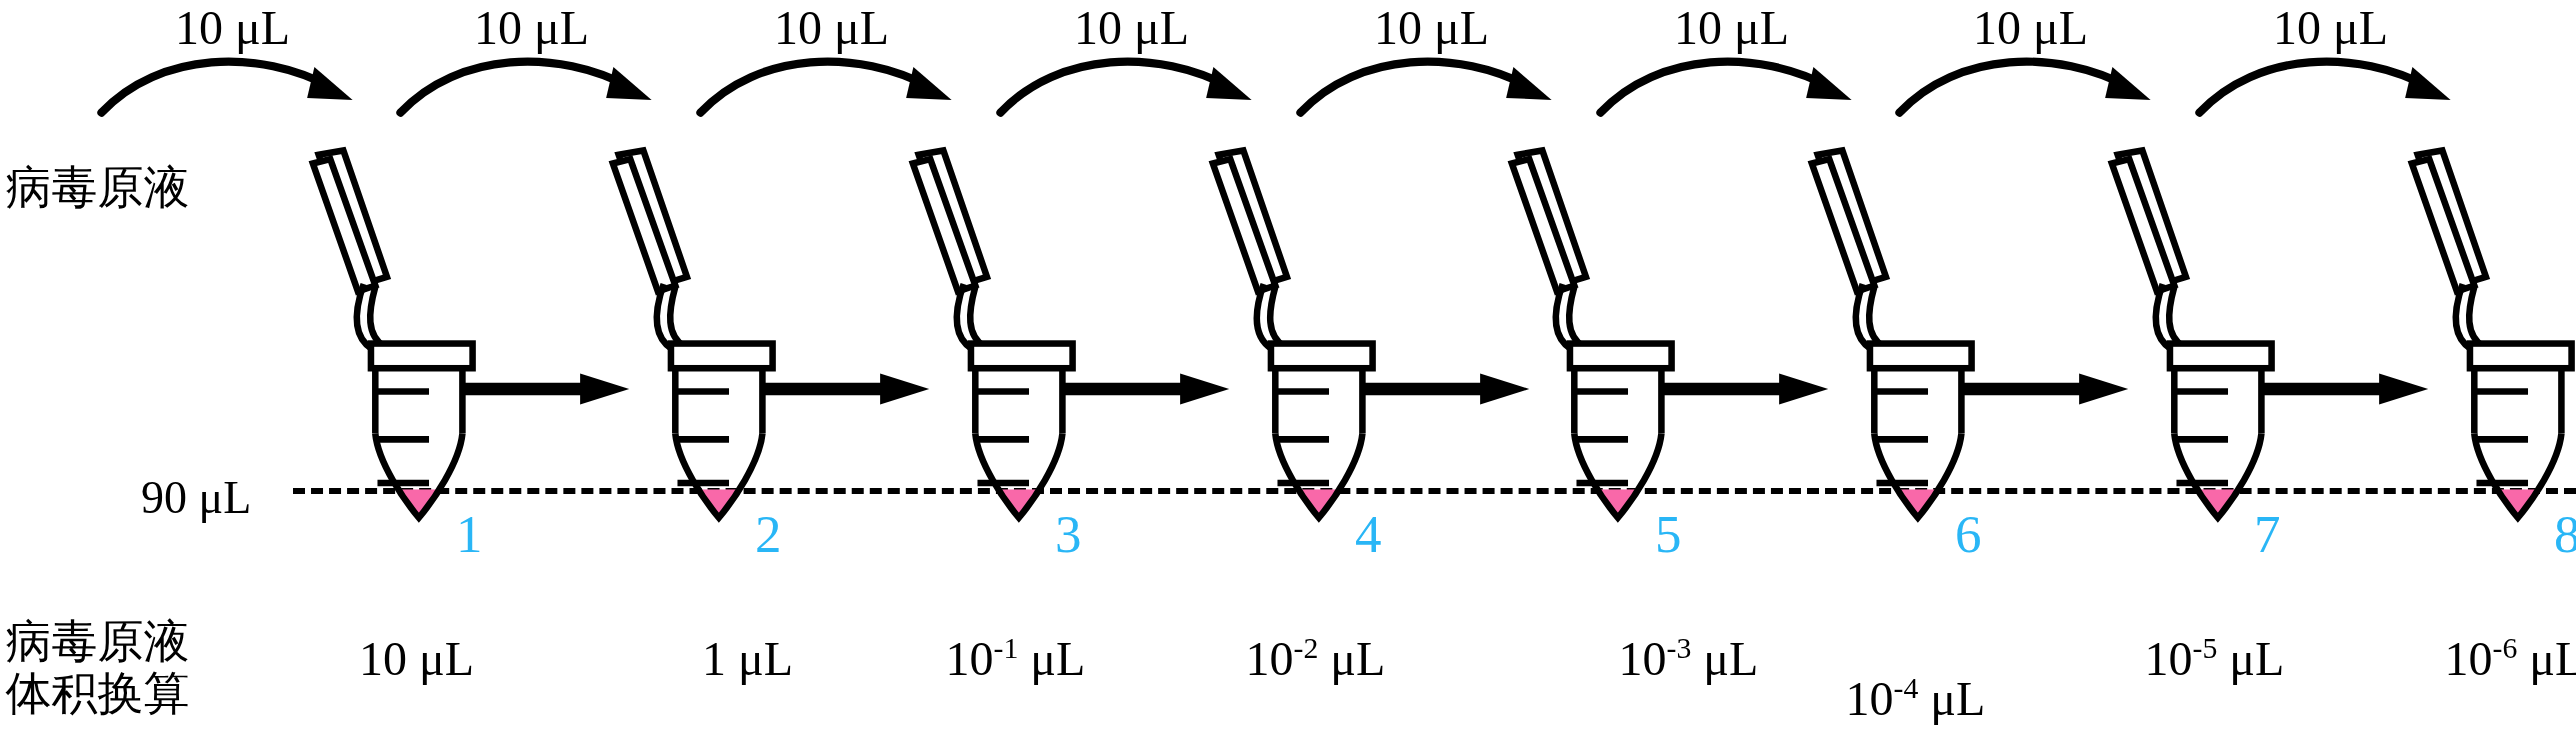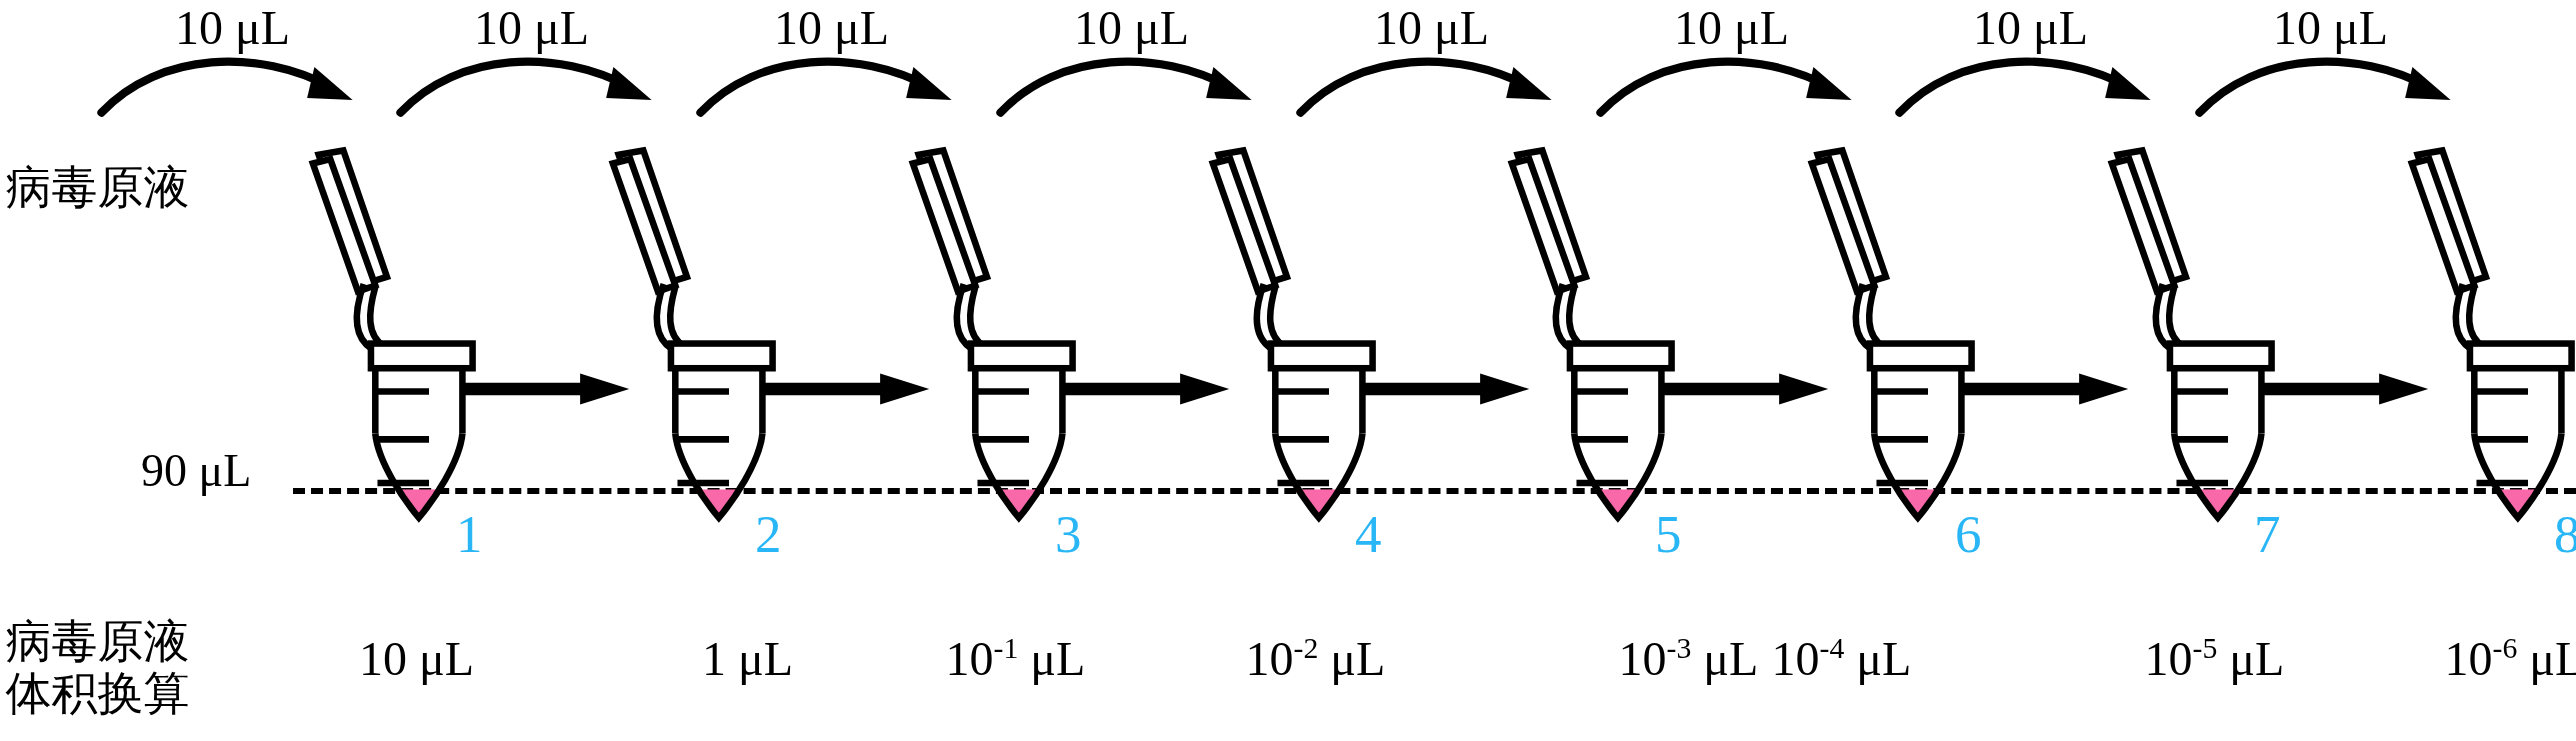--- a/index.html
+++ b/index.html
@@ -35,21 +35,21 @@
   }
   #label-conv {
     left: 5.5px;
     top: 616px;
     font-size: 46px;
     line-height: 1.12;
   }
   #label-90 {
     position: absolute;
     left: 141px;
-    top: 444px;
+    top: 471px;
     font-size: 46px;
     font-family: "Liberation Serif", serif;
     white-space: nowrap;
   }
   
   #dash-line {
     position: absolute;
     left: 293px;
     top: 488px;
     width: 2283px;
@@ -534,19 +534,19 @@
       <path d="M 132,6 L 186,23 L 132,40 Z" fill="#000"></path>
     </svg>
       </div>
     </div>
   <div id="conv-layer">
       <div class="conv-value" style="left: 280px;"><span>10</span><span> μL</span></div>
       <div class="conv-value" style="left: 611px;"><span>1</span><span> μL</span></div>
       <div class="conv-value" style="left: 879px;"><span>10</span><sup>-1</sup><span> μL</span></div>
       <div class="conv-value" style="left: 1179px;"><span>10</span><sup>-2</sup><span> μL</span></div>
       <div class="conv-value" style="left: 1552px;"><span>10</span><sup>-3</sup><span> μL</span></div>
-      <div class="conv-value" style="left: 1705px;"><span>10</span><sup>-4</sup><span> μL</span></div>
+      <div class="conv-value" style="left: 1779px; margin-top: 40px;"><span>10</span><sup>-4</sup><span> μL</span></div>
       <div class="conv-value" style="left: 2078px;"><span>10</span><sup>-5</sup><span> μL</span></div>
       <div class="conv-value" style="left: 2378px;"><span>10</span><sup>-6</sup><span> μL</span></div>
     </div>
 
 </div>
 
 
 </body></html>

